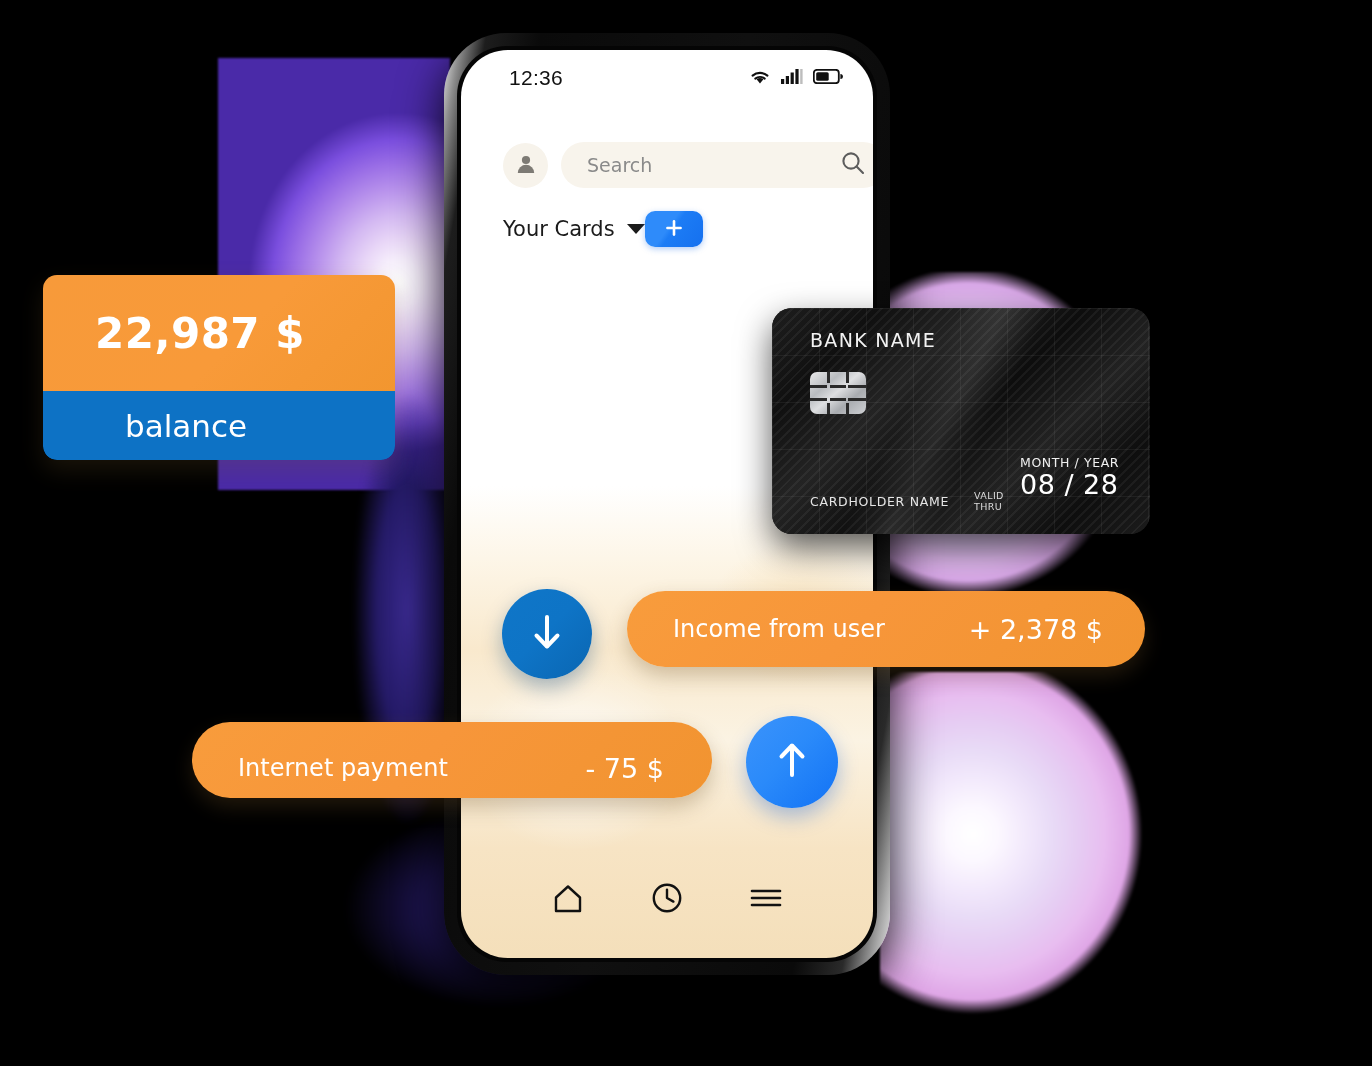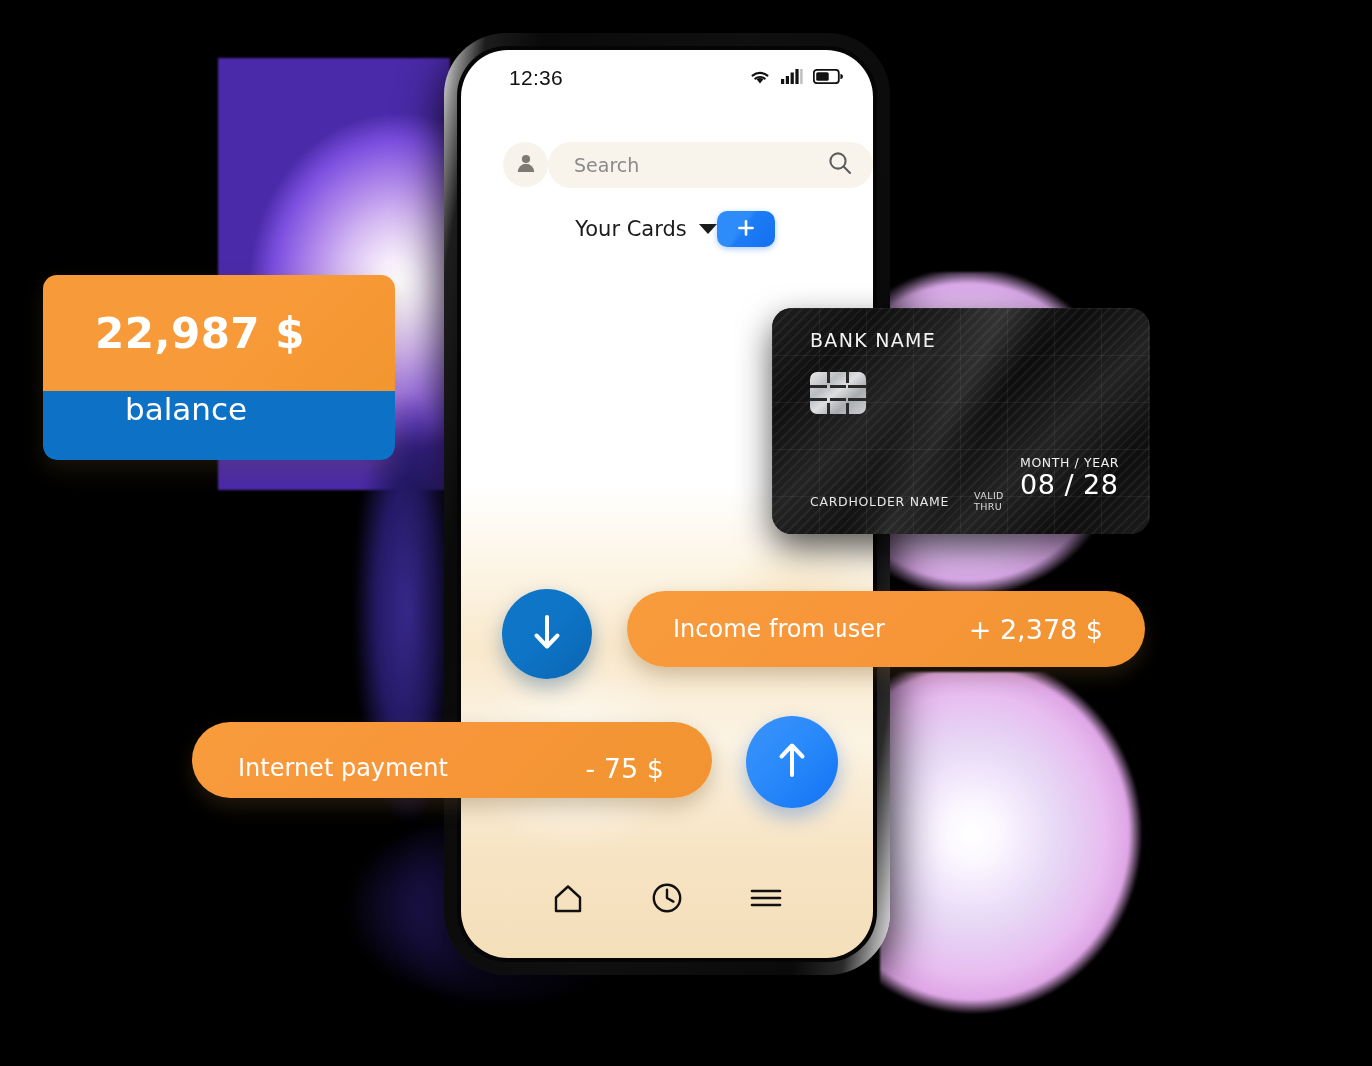--- a/index.html
+++ b/index.html
@@ -71,40 +71,40 @@
     height:56px; padding:0 30px 0 32px;
     display:flex; align-items:center; justify-content:space-between;
   }
   #clock{ font-size:21px; font-weight:500; color:#111; letter-spacing:.3px;
     font-family:"Liberation Sans", sans-serif; }
   #status-icons{ display:flex; align-items:center; gap:10px; }
 
   
   #searchrow{
     position:relative; z-index:3;
-    margin:36px 26px 0 26px; display:flex; align-items:flex-start; 
+    margin:36px 26px 0 26px; display:flex; align-items:flex-end; gap:13px;
   }
   #avatar{
     width:45px; height:45px; border-radius:50%; background:#f7f3eb;
     display:flex; align-items:center; justify-content:center; flex:0 0 auto;
   }
   #searchbar{
     flex:1; height:46px; border-radius:23px; background:#f8f4ec;
     display:flex; align-items:center; padding:0 20px 0 26px; gap:10px;
   }
   #search-input{
     flex:1; border:0; outline:0; background:transparent;
     font-size:19px; color:#6f6f6f; font-family:"DejaVu Sans", sans-serif;
   }
   #search-input::placeholder{ color:#8a8a8a; }
 
   
   #cardsheader{
     position:relative; z-index:3;
-    margin:23px 26px 0 26px; display:flex; align-items:center; justify-content:center;
+    margin:23px 26px 0 26px; display:flex; align-items:center; justify-content:flex-start;
   }
   #yourcards{ display:flex; align-items:center; gap:12px; cursor:pointer; }
   #yourcards-label{ font-size:21px; color:#1b1b1b; font-weight:400;
     font-family:"DejaVu Sans", sans-serif; }
   #caret{ width:0;height:0;border-left:9px solid transparent;border-right:9px solid transparent;border-top:10px solid #1b1b1b; }
   #add-btn{
     width:58px; height:36px; border-radius:10px; border:0; cursor:pointer;
     background:linear-gradient(125deg,#2e8bfa 0%,#2e8bfa 42%,#1c7cf5 50%,#1570ef 100%);
     display:flex; align-items:center; justify-content:center;
     box-shadow:0 2px 6px rgba(30,110,230,.35);
@@ -117,21 +117,21 @@
     box-shadow:0 10px 24px rgba(120,90,40,.22);
   }
   #balance-top{
     height:116px; background:linear-gradient(135deg,#f79a3a 0%,#f89a39 55%,#f2962f 100%);
     display:flex; align-items:center; padding-left:52px;
   }
   #balance-amount{ font-size:42px; font-weight:bold; color:#fff; letter-spacing:.5px;
     font-family:"DejaVu Sans", sans-serif; }
   #balance-bottom{
     height:69px; background:#0d72c5; border-radius:0 0 14px 14px;
-    display:flex; align-items:flex-start; padding-left:82px;
+    display:flex; align-items:center; padding-left:82px;
   }
   #balance-label{ font-size:31px; color:#fff; font-family:"DejaVu Sans", sans-serif; }
 
   
   #credit-card{
     position:absolute; z-index:6; left:772px; top:308px; width:378px; height:226px;
     border-radius:20px; overflow:hidden;
     background:#111111;
     box-shadow:0 14px 34px rgba(0,0,0,.65);
   }

